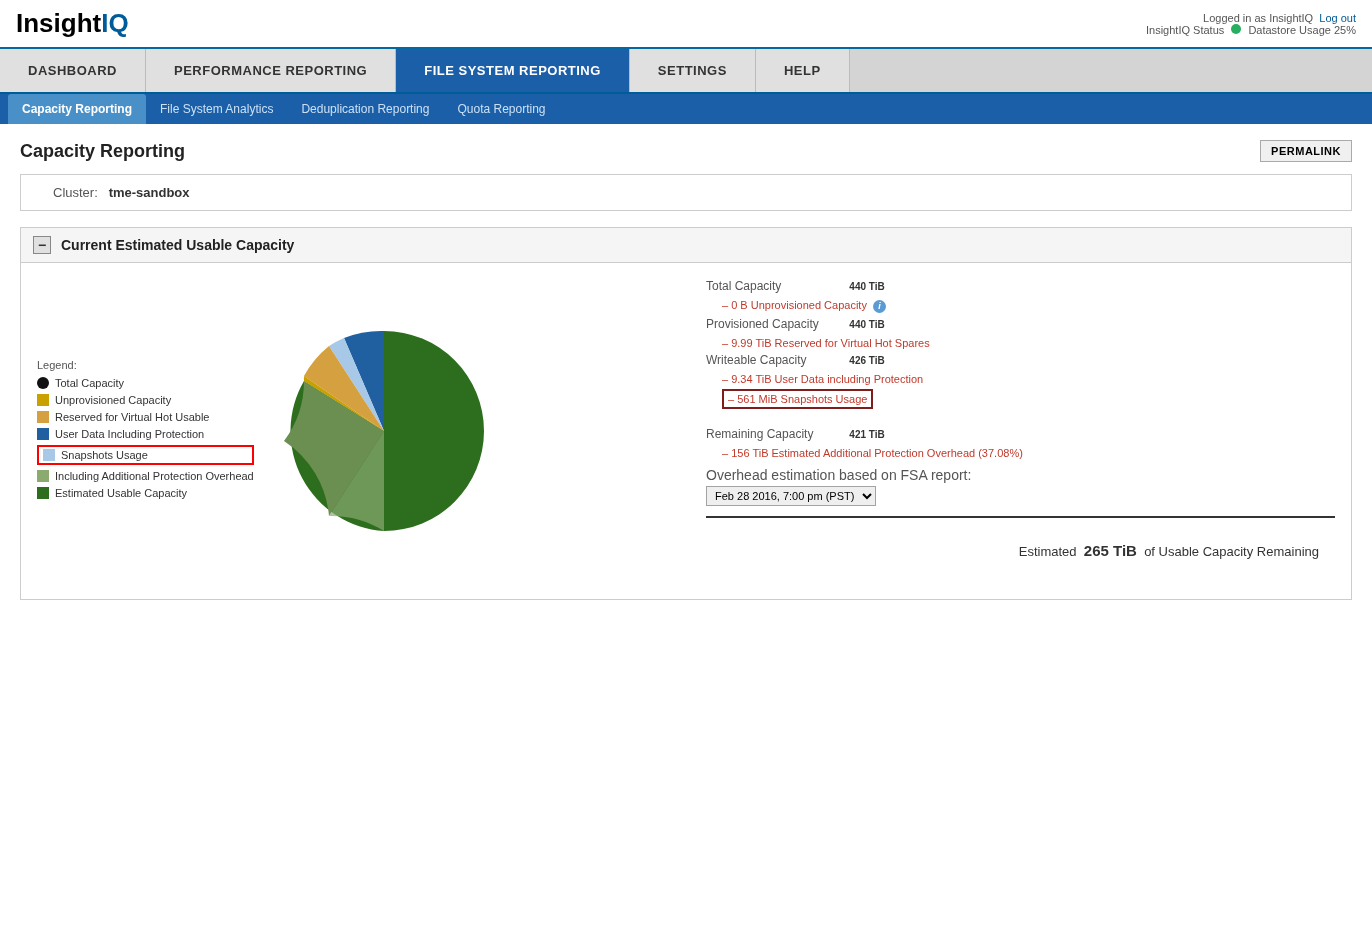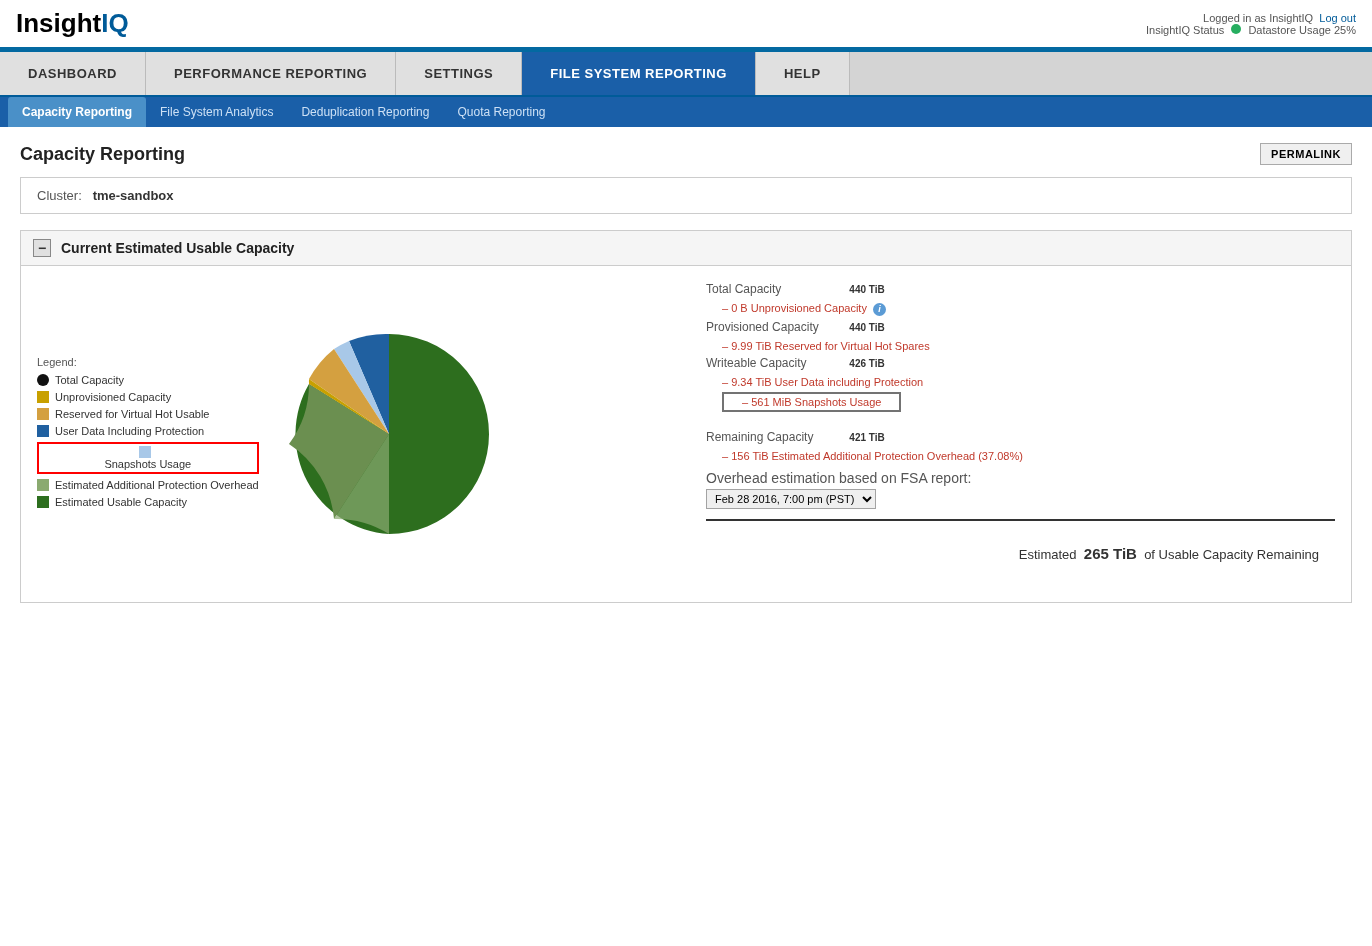--- a/index.html
+++ b/index.html
@@ -4,21 +4,21 @@
   <style>
     * { box-sizing: border-box; margin: 0; padding: 0; }
     body { font-family: Arial, sans-serif; font-size: 13px; background: #fff; color: #333; }
 
     
     #header {
       display: flex;
       justify-content: space-between;
       align-items: center;
       padding: 8px 16px;
-      border-bottom: 5px solid #0369a1;
+      border-bottom: 2px solid #0369a1;
       background: #fff;
     }
     #logo {
       font-size: 26px;
       font-weight: bold;
       color: #000;
     }
     #logo span { color: #005b99; }
     #header-right {
       text-align: right;
@@ -92,21 +92,21 @@
       background: #f0f0f0;
       font-size: 11px;
       font-weight: bold;
       cursor: pointer;
       letter-spacing: 0.5px;
     }
 
     
     #cluster-box {
       border: 1px solid #ccc;
-      padding: 10px 16px;
+      padding: 10px 32px;
       margin-bottom: 16px;
       background: #fff;
     }
     #cluster-box span.label { color: #555; }
     #cluster-box span.value { font-weight: bold; }
 
     
     #capacity-section {
       border: 1px solid #ccc;
       background: #fff;
@@ -248,22 +248,22 @@
     <br>
     <span>InsightIQ Status</span>
     <span class="status-dot"></span>
     <span>Datastore Usage 25%</span>
   </div>
 </div>
 
 <div id="nav-tabs">
   <div class="nav-tab">DASHBOARD</div>
   <div class="nav-tab">PERFORMANCE REPORTING</div>
+  <div class="nav-tab active">FILE SYSTEM REPORTING</div>
   <div class="nav-tab">SETTINGS</div>
-  <div class="nav-tab active">FILE SYSTEM REPORTING</div>
   <div class="nav-tab">HELP</div>
 </div>
 
 <div id="sub-tabs">
   <div class="sub-tab active">Capacity Reporting</div>
   <div class="sub-tab">File System Analytics</div>
   <div class="sub-tab">Deduplication Reporting</div>
   <div class="sub-tab">Quota Reporting</div>
 </div>
 
@@ -302,27 +302,27 @@
             <span class="legend-label">Unprovisioned Capacity</span>
           </div>
           <div class="legend-item">
             <div class="legend-swatch" style="background:#d4a040;"></div>
             <span class="legend-label">Reserved for Virtual Hot Usable</span>
           </div>
           <div class="legend-item">
             <div class="legend-swatch" style="background:#2060a0;"></div>
             <span class="legend-label">User Data Including Protection</span>
           </div>
-          <div class="legend-item highlighted" style="border:2px solid red;padding:2px 4px;flex-direction:column;">
+          <div class="legend-item highlighted" style="border:2px solid red;padding:2px 4px;">
             <div class="legend-swatch" style="background:#a8c8e8;"></div>
             <span class="legend-label">Snapshots Usage</span>
           </div>
           <div class="legend-item">
             <div class="legend-swatch" style="background:#8aaa70;"></div>
-            <span class="legend-label">Estimated Additional Protection Overhead</span>
+            <span class="legend-label">Including Additional Protection Overhead</span>
           </div>
           <div class="legend-item">
             <div class="legend-swatch" style="background:#2d6e1e;"></div>
             <span class="legend-label">Estimated Usable Capacity</span>
           </div>
         </div>
 
         <div id="pie-container">
           <svg width="220" height="220" viewBox="0 0 220 220">
 
@@ -358,21 +358,21 @@
           <span class="stat-label">Provisioned Capacity</span>
           <span class="stat-value">440 TiB</span>
         </div>
         <div class="stat-sub">– 9.99 TiB Reserved for Virtual Hot Spares</div>
 
         <div class="stat-row">
           <span class="stat-label">Writeable Capacity</span>
           <span class="stat-value">426 TiB</span>
         </div>
         <div class="stat-sub">– 9.34 TiB User Data including Protection</div>
-        <div class="stat-sub" style="display:inline-block;border:2px solid #737373;padding:2px 18px;color:#c0392b;">– 561 MiB Snapshots Usage</div>
+        <div class="stat-sub" style="display:inline-block;border:2px solid #7f1d1d;padding:2px 4px;color:#c0392b;">– 561 MiB Snapshots Usage</div>
         <br><br>
 
         <div class="stat-row">
           <span class="stat-label">Remaining Capacity</span>
           <span class="stat-value">421 TiB</span>
         </div>
         <div class="stat-sub">– 156 TiB Estimated Additional Protection Overhead (37.08%)</div>
 
         <div class="overhead-section">
           <div class="overhead-label">Overhead estimation based on FSA report:</div>

